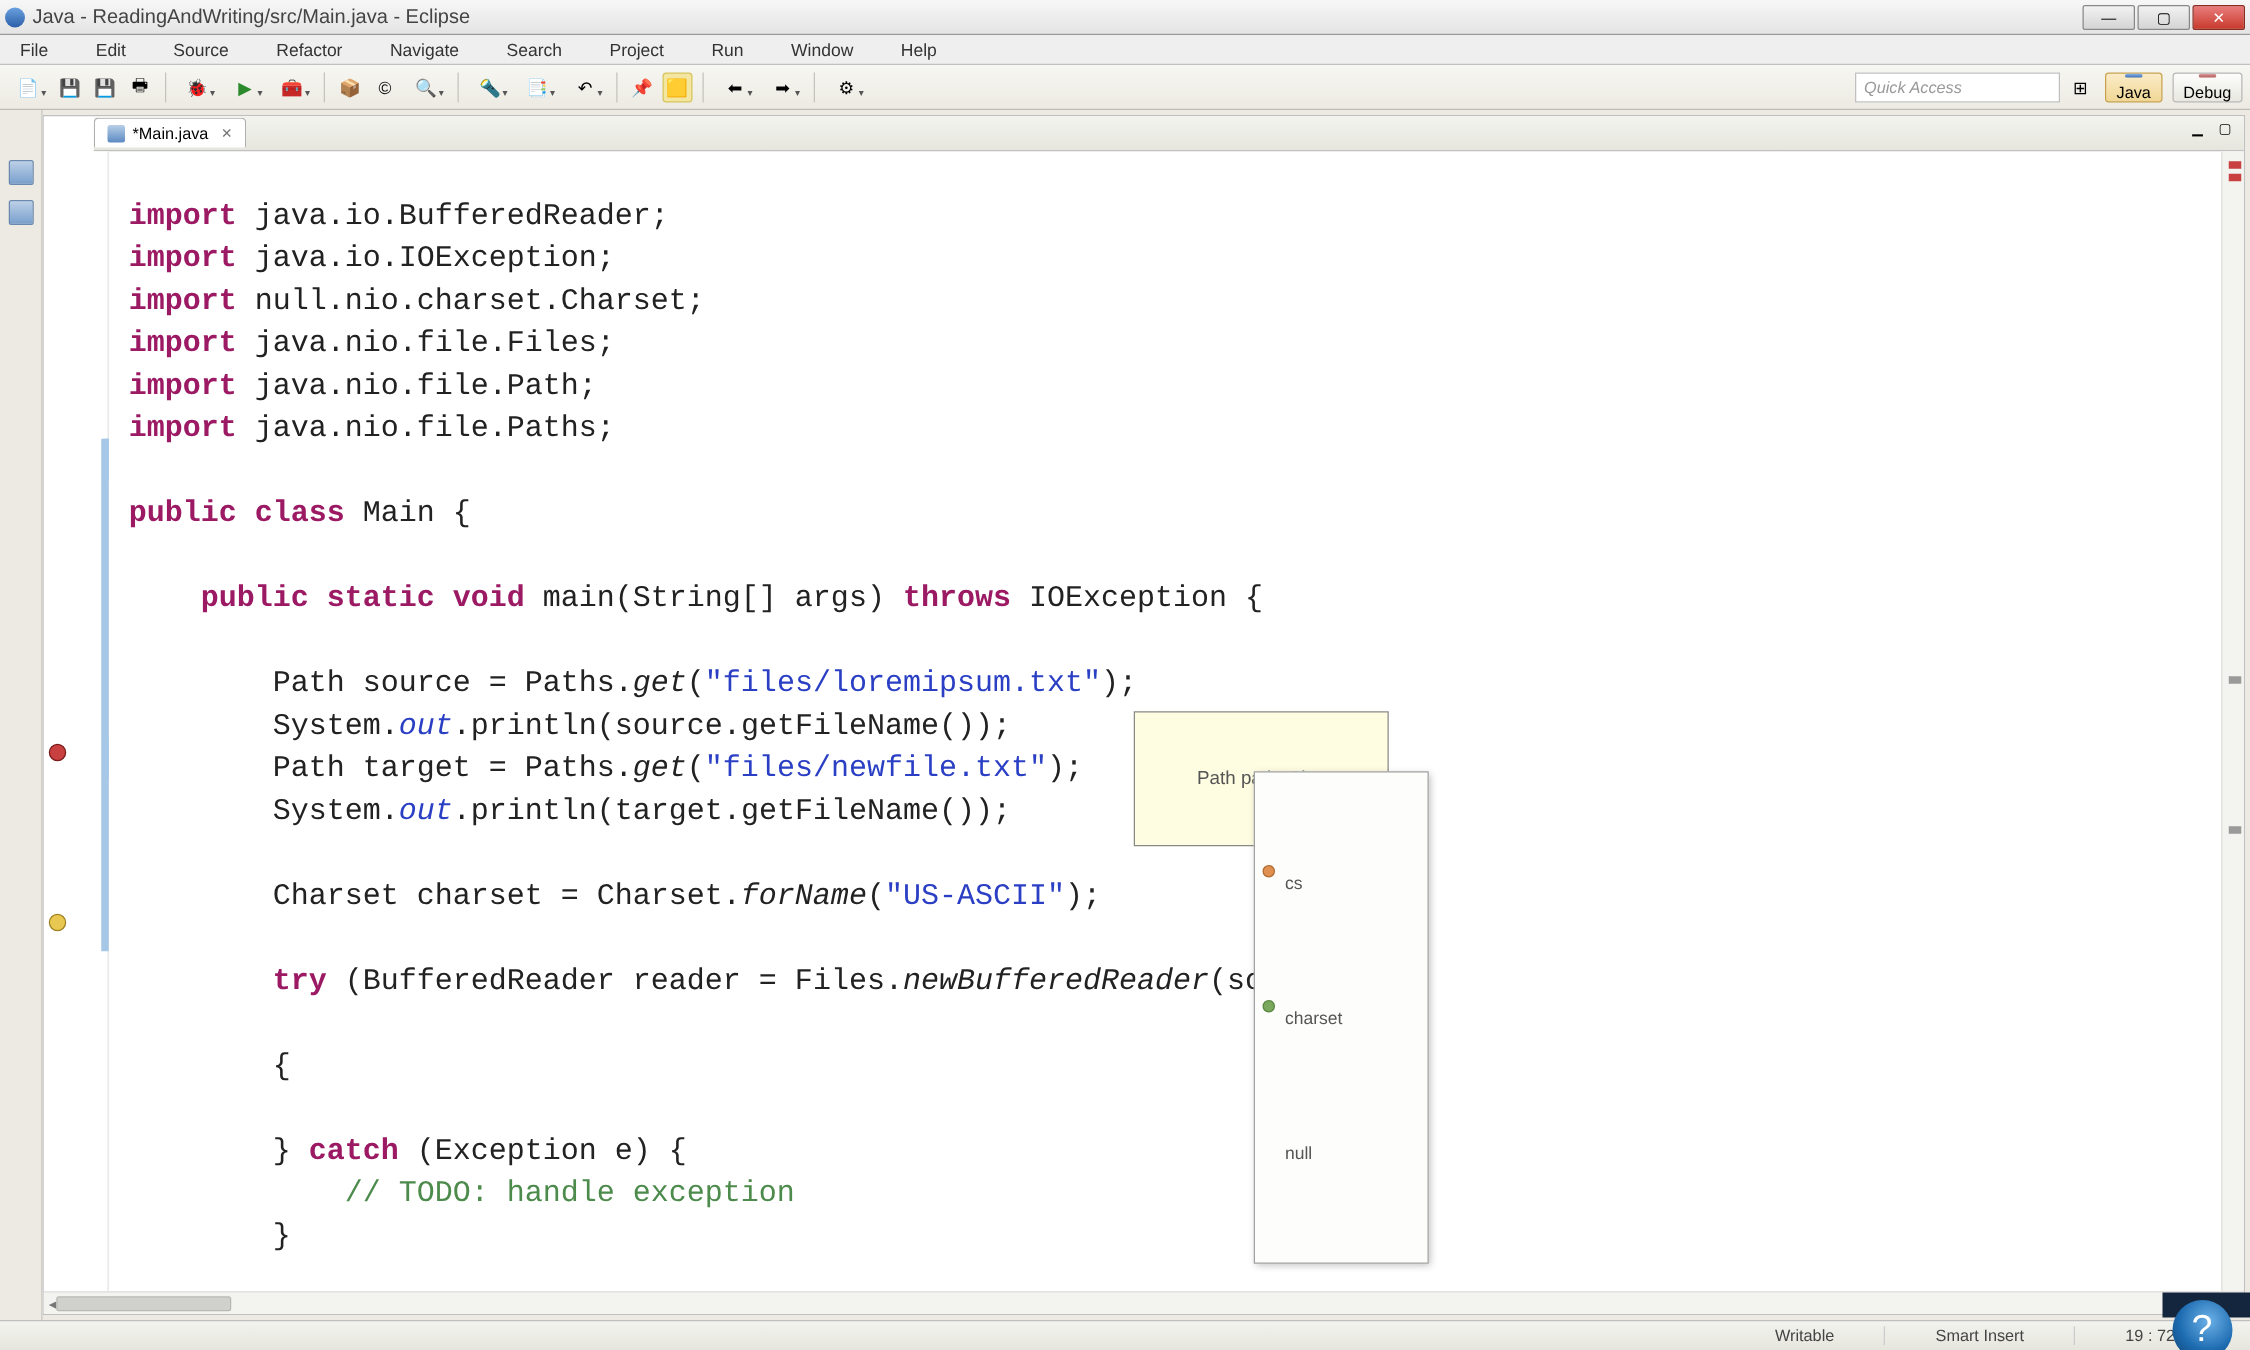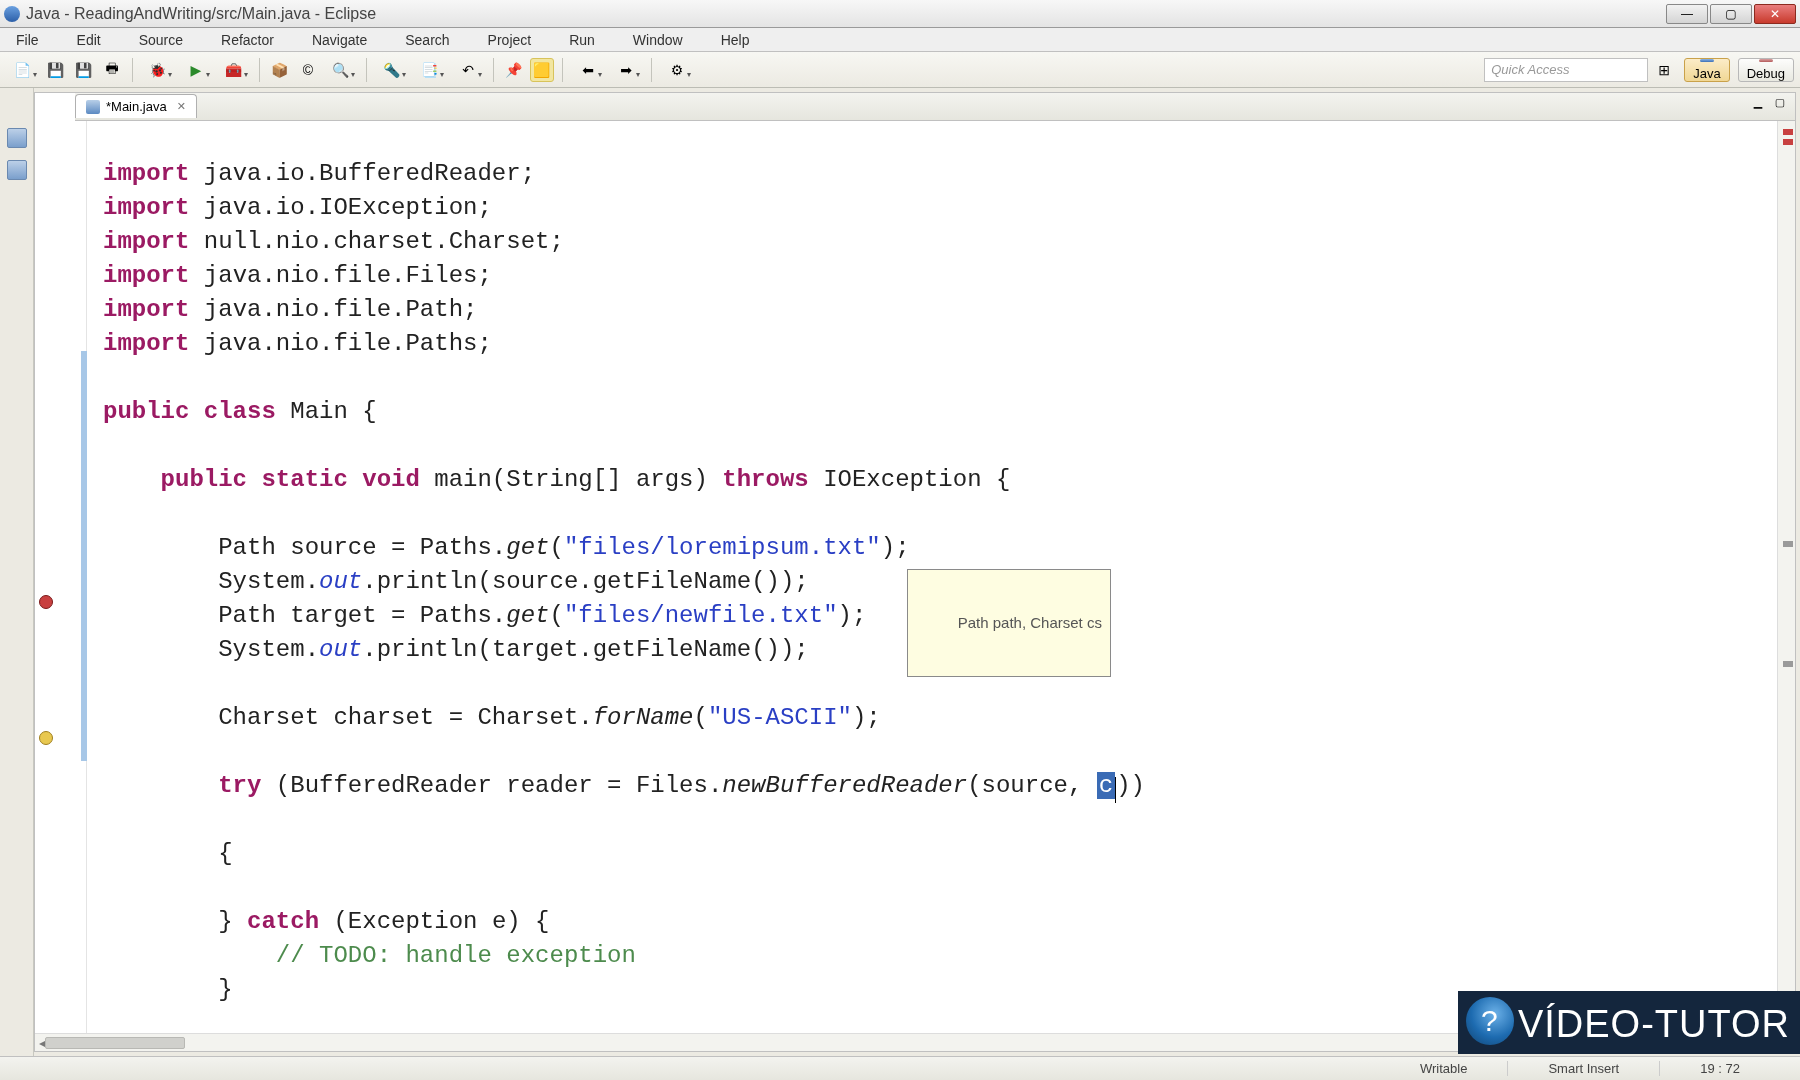--- a/index.html
+++ b/index.html
@@ -364,20 +364,25 @@
         <span>{</span>
 
         <span>} </span><span class="kw">catch</span><span> (Exception e) {</span>
             <span class="cmt">// TODO: handle exception</span>
         <span>}</span>
         
         <div class="param-tooltip" style="left:820px;top:448px;">
           <span>Path path, Charset cs</span>
         </div>
         
+        <div class="assist-popup" style="left:916px;top:496px;">
+          <div class="row f"><span class="bullet"></span><span>cs</span></div>
+          <div class="row"><span class="bullet"></span><span>charset</span></div>
+          <div class="row"><span>null</span></div>
+        </div>
       </div>
 
       <div class="ov-ruler">
         <div class="ov-mark" style="top:8px;background:#c84040;"></div>
         <div class="ov-mark" style="top:18px;background:#c84040;"></div>
         <div class="ov-mark" style="top:420px;background:#9a9a9a;"></div>
         <div class="ov-mark" style="top:540px;background:#9a9a9a;"></div>
       </div>
     </div>
     <div class="hscroll">
@@ -388,14 +393,13 @@
 </div>
 
 <div class="statusbar">
   <div class="cell">Writable</div>
   <div class="cell">Smart Insert</div>
   <div class="cell">19 : 72</div>
 </div>
 
 <div class="watermark">
   <div class="logo">?</div>
-  <span>VÍDEO-TUTOR</span>
 </div>
 
 </body></html>

